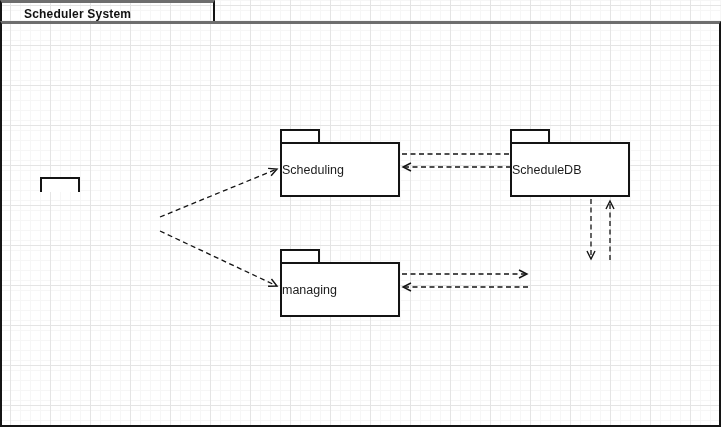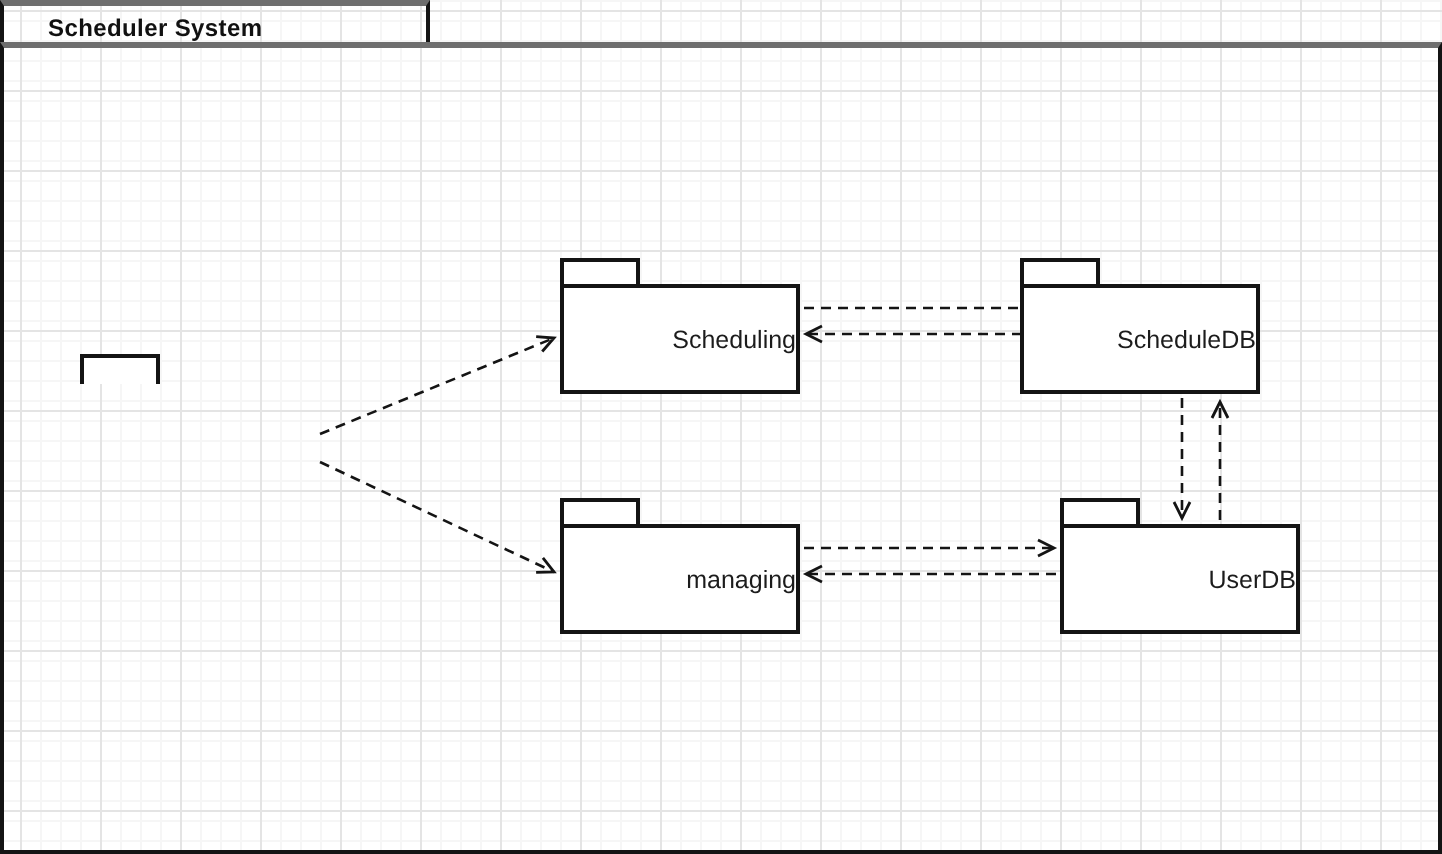--- a/index.html
+++ b/index.html
@@ -45,21 +45,21 @@
     position:absolute;left:0;top:0;width:40px;height:15px;
     box-sizing:border-box;
     border:2px solid #141414;border-bottom:none;
     background:#ffffff;
   }
   .pkg-body{
     position:absolute;left:0;top:13px;width:120px;height:55px;
     box-sizing:border-box;
     border:2px solid #141414;
     background:#ffffff;
-    display:flex;align-items:center;justify-content:flex-end;
+    display:flex;align-items:center;justify-content:flex-start;
     font-size:12.5px;color:#1c1c1c;
   }
   .connections{position:absolute;left:0;top:0;pointer-events:none;}
 </style>
 </head>
 <body>
 
 <div class="canvas">
 
   <div class="frame"></div>
@@ -103,20 +103,14 @@
     </div>
   </div>
 
   <div class="package" style="left:280px;top:249px;width:96px;height:68px">
     <div class="pkg-tab"></div>
     <div class="pkg-body">
       <span>managing</span>
     </div>
   </div>
 
-  <div class="package" style="left:530px;top:249px;width:120px;height:68px">
-    <div class="pkg-tab"></div>
-    <div class="pkg-body">
-      <span>UserDB</span>
-    </div>
-  </div>
 
 </div>
 
 </body></html>

